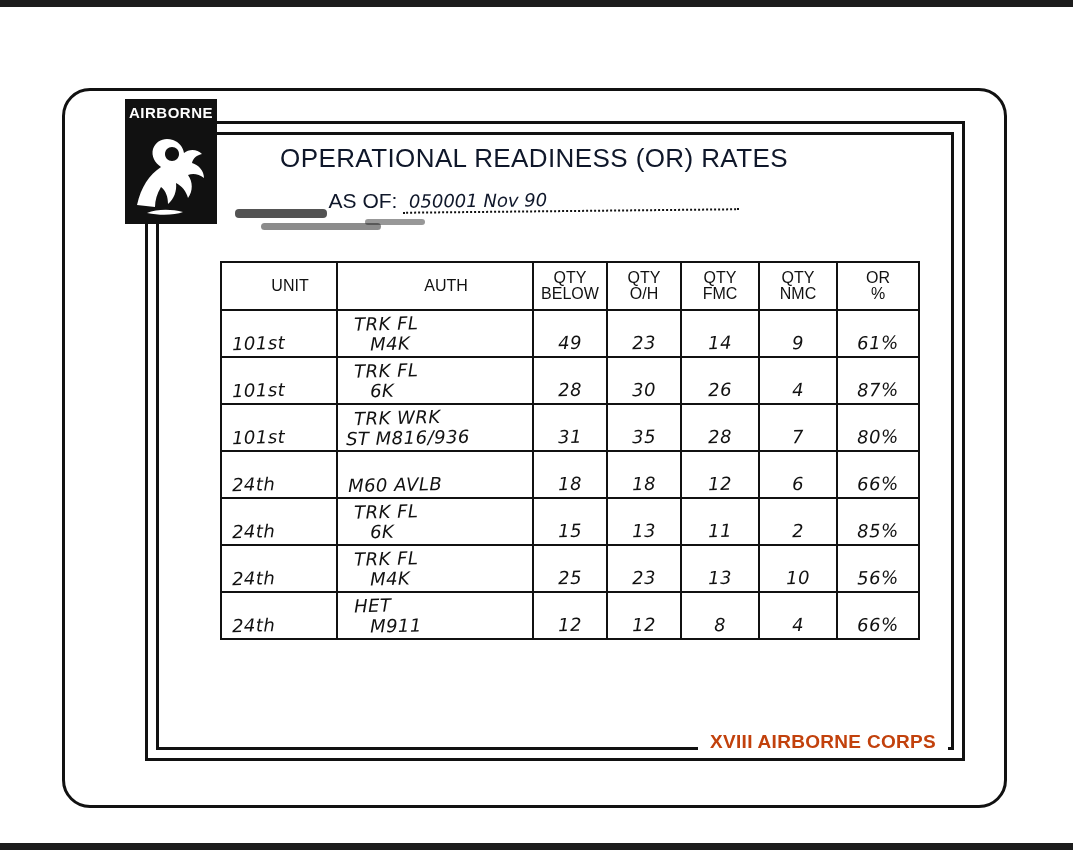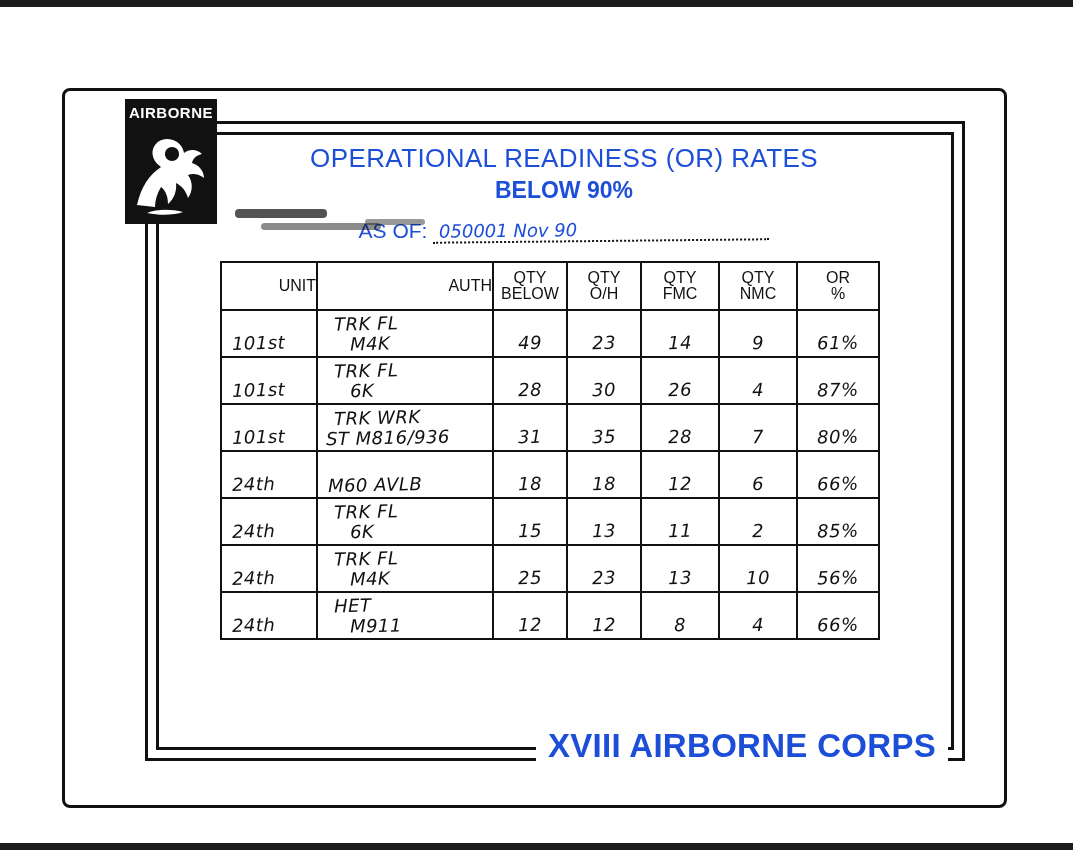--- a/index.html
+++ b/index.html
@@ -35,21 +35,21 @@
   .scan-edge.bottom { bottom: 0; height: 7px; }
 
   
   #slide {
     position: absolute;
     left: 62px;
     top: 88px;
     width: 945px;
     height: 720px;
     border: 3px solid #111;
-    border-radius: 8px;
+    border-radius: 28px;
     box-sizing: border-box;
     background: #fff;
   }
 
   
   #inner-frame-outer {
     position: absolute;
     left: 80px;
     top: 30px;
     width: 820px;
@@ -99,25 +99,25 @@
     top: 24px;
     width: 100%;
     height: 101px;
     background: #111;
   }
   #patch svg { position: absolute; left: 0; top: 24px; }
 
   
   #title-block {
     position: absolute;
-    left: 179px;
+    left: 149px;
     top: 52px;
     width: 640px;
     text-align: center;
-    color: #1d4ed8;
+    color: #0f172a;
   }
   #title-line1 {
     font-size: 26px;
     letter-spacing: 0.4px;
     white-space: nowrap;
   }
   #title-line2 {
     font-size: 23px;
     font-weight: bold;
     margin-top: 3px;
@@ -165,22 +165,22 @@
   }
   #data-table thead th {
     height: 46px;
     font-size: 16px;
     font-weight: normal;
     font-family: "Liberation Sans", sans-serif;
     vertical-align: middle;
     line-height: 1.0;
   }
   #data-table thead th.left {
-    text-align: right;
-    padding-left: 2px;
+    text-align: center;
+    padding-left: 22px;
     margin-top: 45px;
   }
   #data-table tbody td {
     height: 45px;
     vertical-align: bottom;
   }
   .hw {
     font-family: "DejaVu Sans", sans-serif;
     font-size: 18px;
     font-style: italic;
@@ -210,24 +210,24 @@
   }
   td.num .hw {
     padding-bottom: 3px;
     transform: rotate(-1.5deg);
   }
 
   
   #corps-banner {
     position: absolute;
     right: 56px;
-    bottom: 40px;
-    font-size: 33px;
+    bottom: 52px;
+    font-size: 19px;
     font-weight: bold;
-    color: #1d4ed8;
+    color: #c2410c;
     letter-spacing: 0.3px;
     background: #fff;
     padding: 0 12px;
     white-space: nowrap;
   }
 </style>
 </head>
 <body>
 
 <div id="page">
@@ -246,21 +246,20 @@
       <div class="patch-body"></div>
       <svg width="88" height="99" viewBox="0 0 88 99">
         <path d="M10 80 C14 62 22 50 34 42 C28 38 24 31 26 24 C29 15 38 12 46 15 C52 17 56 22 57 28 C62 24 70 24 75 29 C70 30 66 33 65 38 C72 40 77 46 77 53 C72 49 66 48 61 50 C66 57 66 66 61 73 C59 66 55 61 49 58 C50 66 47 74 41 79 C41 72 39 66 34 62 C30 69 28 75 28 82 Z" fill="#ffffff"></path>
         <path d="M45 22 C49 22 52 25 52 29 C52 33 49 36 45 36 C41 36 38 33 38 29 C38 25 41 22 45 22 Z" fill="#111111"></path>
         <path d="M20 88 C30 84 44 84 56 87 C48 90 34 91 20 88 Z" fill="#ffffff"></path>
       </svg>
     </div>
 
     <div id="title-block">
       <div id="title-line1">OPERATIONAL READINESS (OR) RATES</div>
-      <div id="title-line2">BELOW 90%</div>
       <div id="asof-row">
         <span id="asof-label">AS OF:</span>
         <span id="asof-value">050001 Nov 90</span>
       </div>
     </div>
 
     <div class="smudge" style="left:170px; top:118px; width:92px; height:9px; border-radius:4px;"></div>
     <div class="smudge" style="left:196px; top:132px; width:120px; height:7px; border-radius:4px; opacity:.5;"></div>
     <div class="smudge" style="left:300px; top:128px; width:60px; height:6px; border-radius:3px; opacity:.45;"></div>
 

